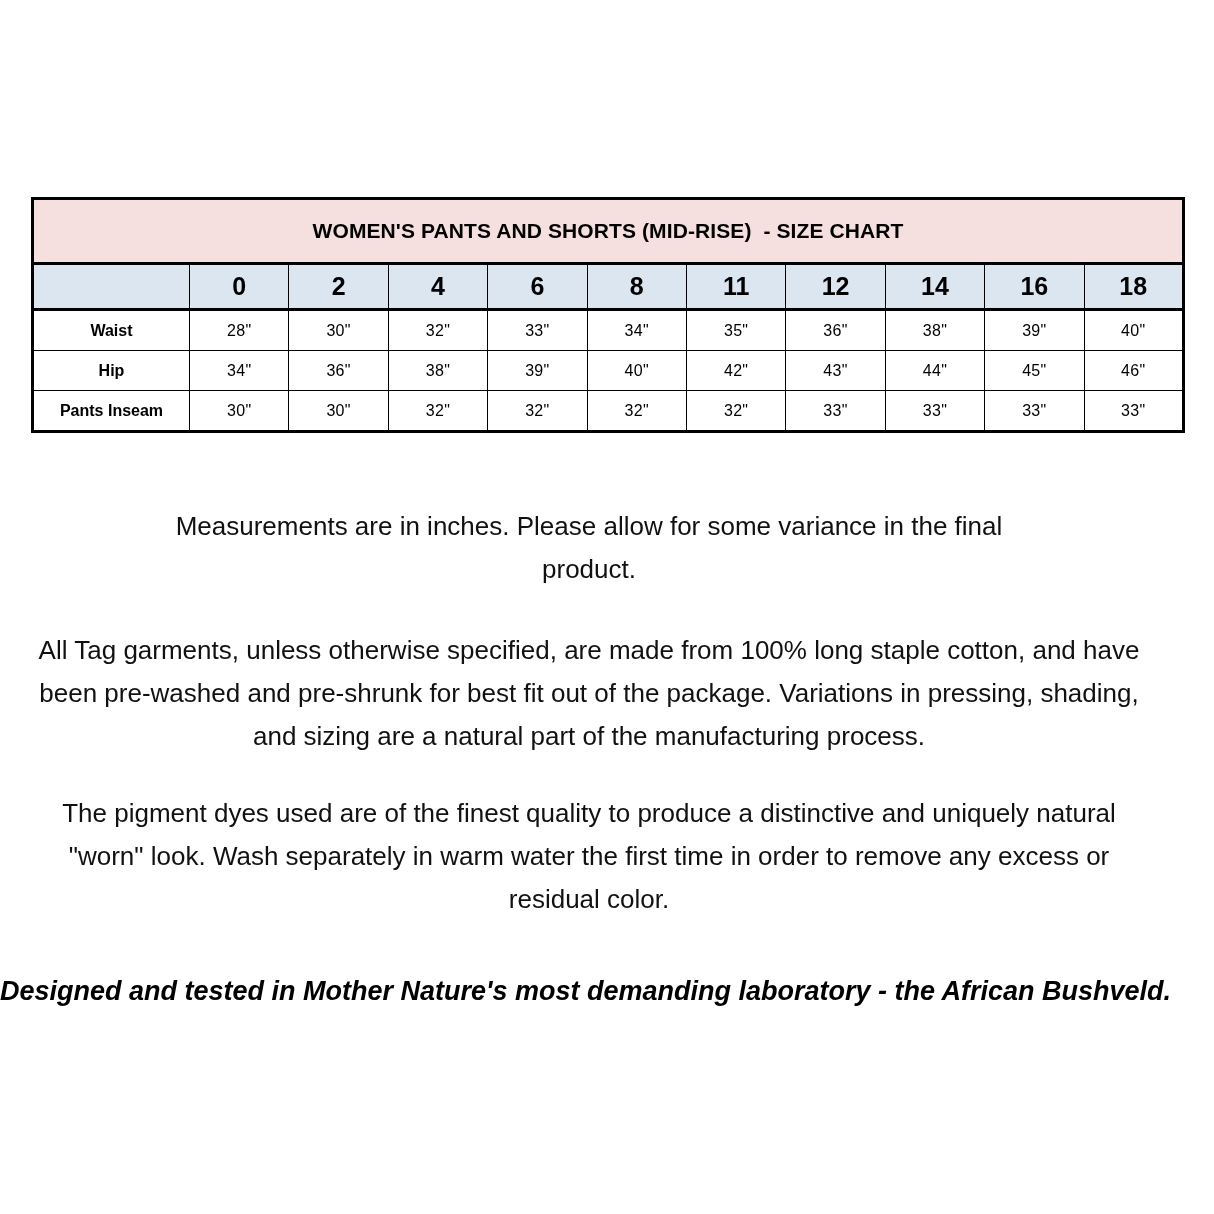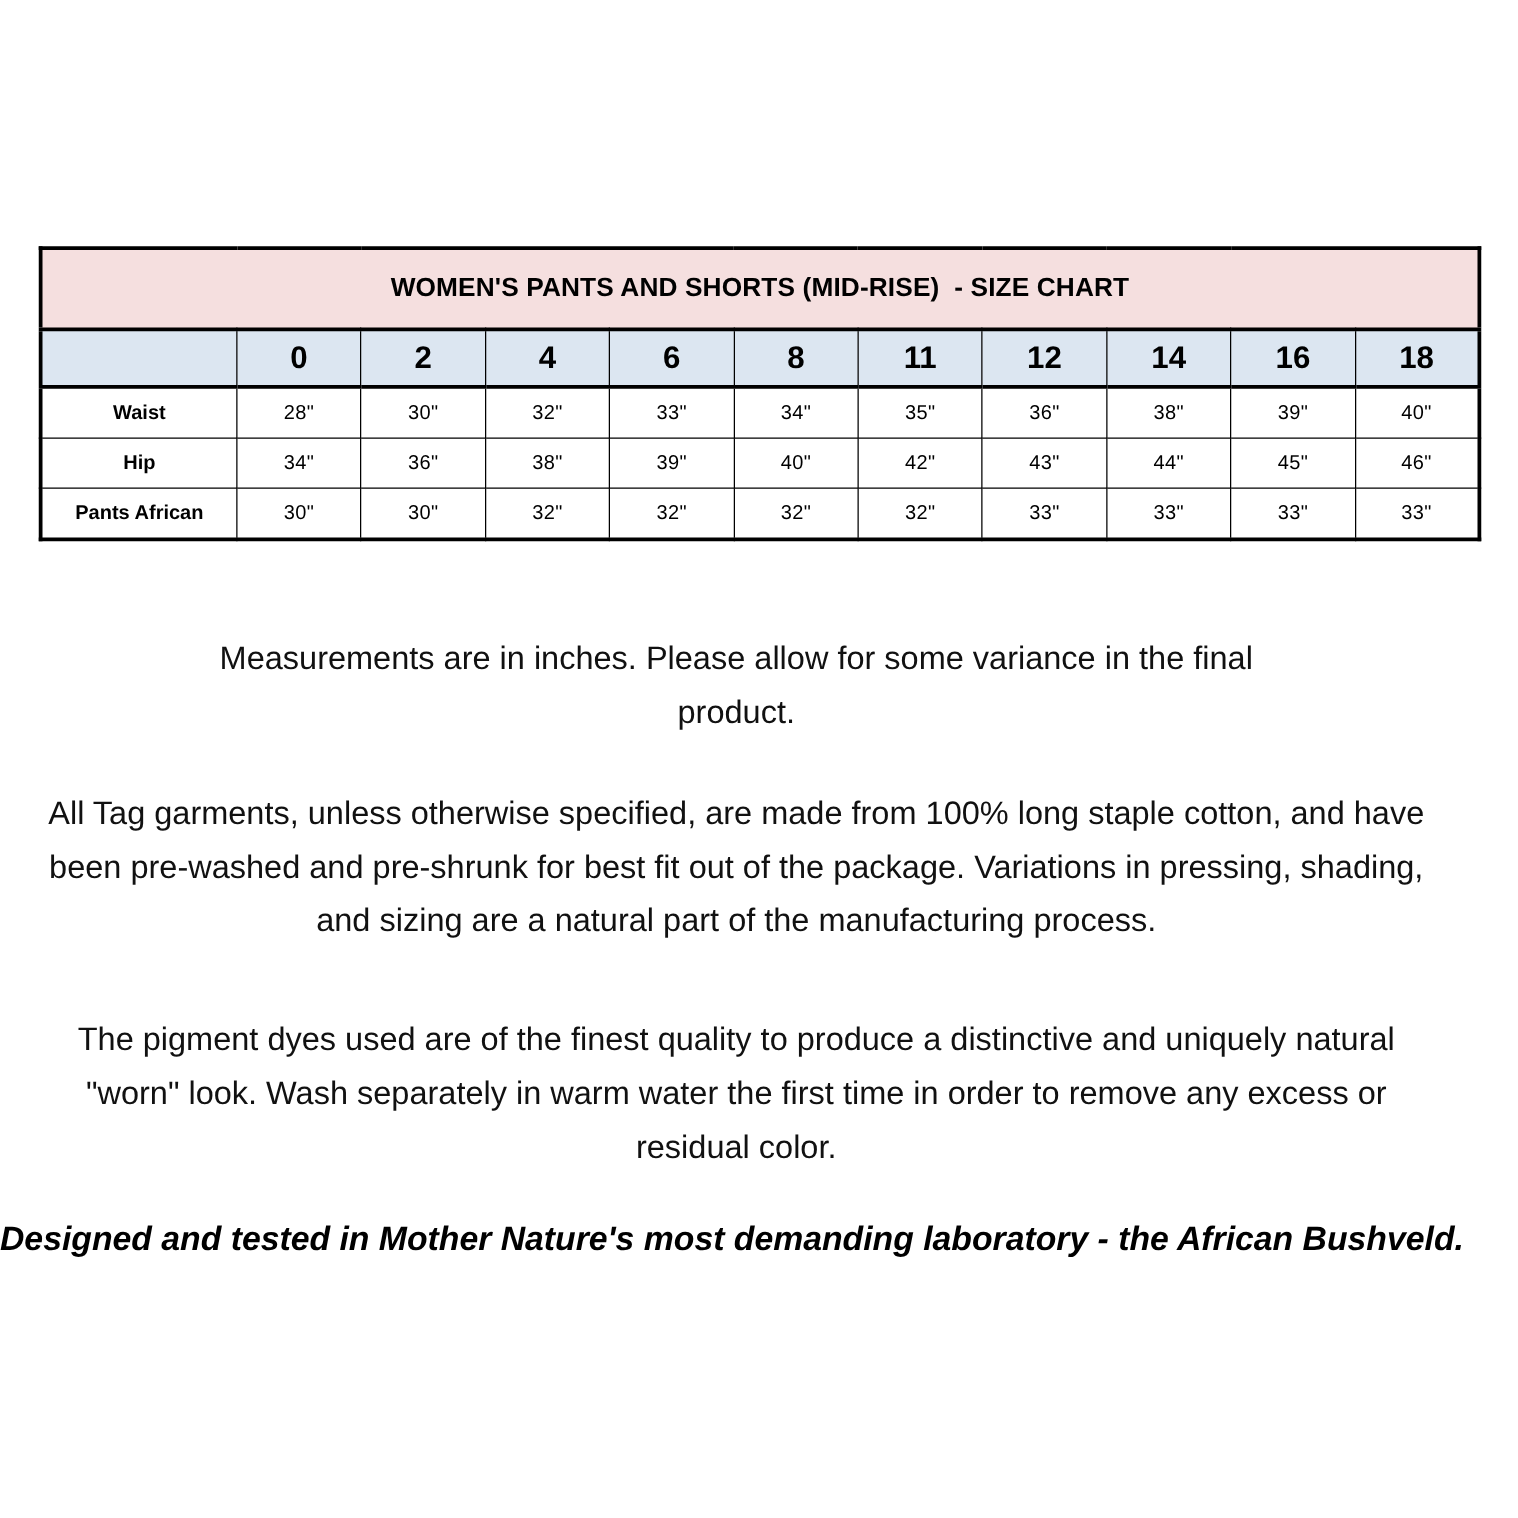--- a/index.html
+++ b/index.html
@@ -100,21 +100,21 @@
     color: #111111;
     margin: 0 auto;
     font-stretch: condensed;
   }
   .para-measure {
     width: 840px;
     margin-bottom: 38px;
   }
   .para-garments {
     width: 1140px;
-    margin-bottom: 52px;
+    margin-bottom: 34px;
   }
   .para-pigment {
     width: 1110px;
   }
 
   .tagline {
     position: absolute;
     left: 0;
     top: 972px;
     width: 1214px;
@@ -190,21 +190,21 @@
           <td class="measure">38"</td>
           <td class="measure">39"</td>
           <td class="measure">40"</td>
           <td class="measure">42"</td>
           <td class="measure">43"</td>
           <td class="measure">44"</td>
           <td class="measure">45"</td>
           <td class="measure">46"</td>
         </tr>
         <tr>
-          <td class="row-label">Pants African</td>
+          <td class="row-label">Pants Inseam</td>
           <td class="measure">30"</td>
           <td class="measure">30"</td>
           <td class="measure">32"</td>
           <td class="measure">32"</td>
           <td class="measure">32"</td>
           <td class="measure">32"</td>
           <td class="measure">33"</td>
           <td class="measure">33"</td>
           <td class="measure">33"</td>
           <td class="measure">33"</td>

